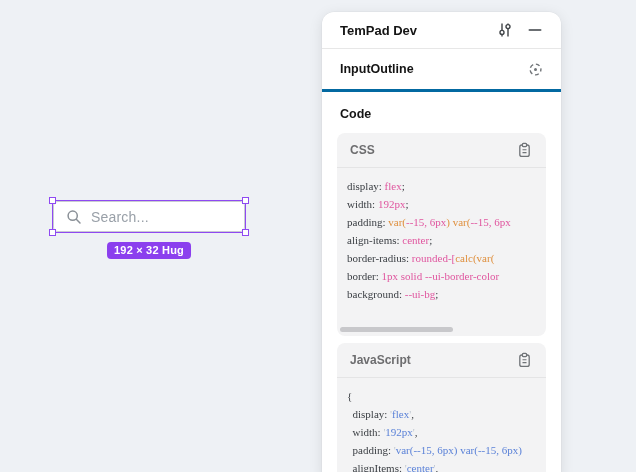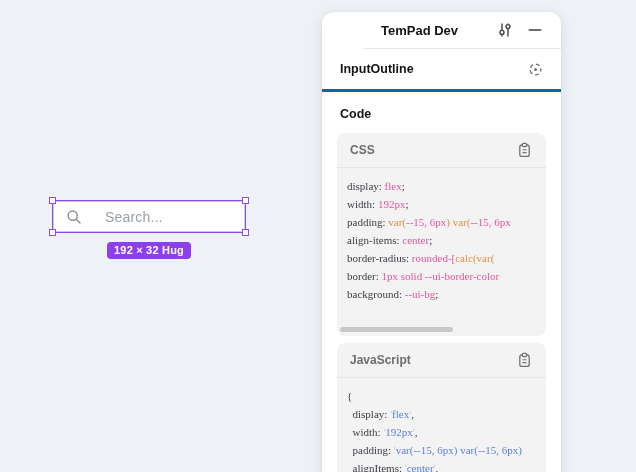--- a/index.html
+++ b/index.html
@@ -8,21 +8,21 @@
     position: relative;
     background: #eef1f5;
     font-family: "Liberation Sans", sans-serif;
   }
 
   
   .selection-wrap { position: absolute; left: 52px; top: 200px; width: 194px; height: 33px; }
   .search-field {
     position: absolute; left: 1px; top: 1px; width: 192px; height: 31px;
     background: #ffffff; border: 1px solid #c9ccd1; border-radius: 5px;
-    display: flex; align-items: center; padding: 0 12px; gap: 23px;
+    display: flex; align-items: center; padding: 0 12px; gap: 9px;
   }
   .search-field .placeholder { font-size: 14px; color: #99a0a8; letter-spacing: .2px; }
   .sel-outline {
     position: absolute; inset: 0; border: 1px solid #8f49f2; pointer-events: none;
   }
   .handle {
     position: absolute; width: 7px; height: 7px; background: #ffffff;
     border: 1px solid #8f49f2; pointer-events: auto;
   }
   .handle.tl { left: -4px; top: -4px; }
@@ -37,21 +37,21 @@
   }
 
   
   .panel {
     position: absolute; left: 322px; top: 12px; width: 239px; bottom: -12px;
     background: #ffffff; border-radius: 12px;
     box-shadow: 0 3px 14px rgba(0,0,0,.10), 0 0 0 .5px rgba(0,0,0,.04);
   }
   .panel-header {
     height: 37px; display: flex; align-items: center;
-    padding: 0 14px 0 18px; border-bottom: 1px solid #e7e7e7; margin-left: 41px;
+    padding: 0 14px 0 18px; border-bottom: 1px solid #e7e7e7;
   }
   .panel-title { font-size: 13px; font-weight: bold; color: #141414; flex: 1; }
   .icon-btn {
     width: 24px; height: 24px; display: flex; align-items: center; justify-content: center;
     border: none; background: transparent; cursor: pointer; padding: 0;
   }
   .component-row {
     height: 43px; display: flex; align-items: center;
     padding: 0 14px 0 18px; border-bottom: 3px solid #0369a1;
   }

